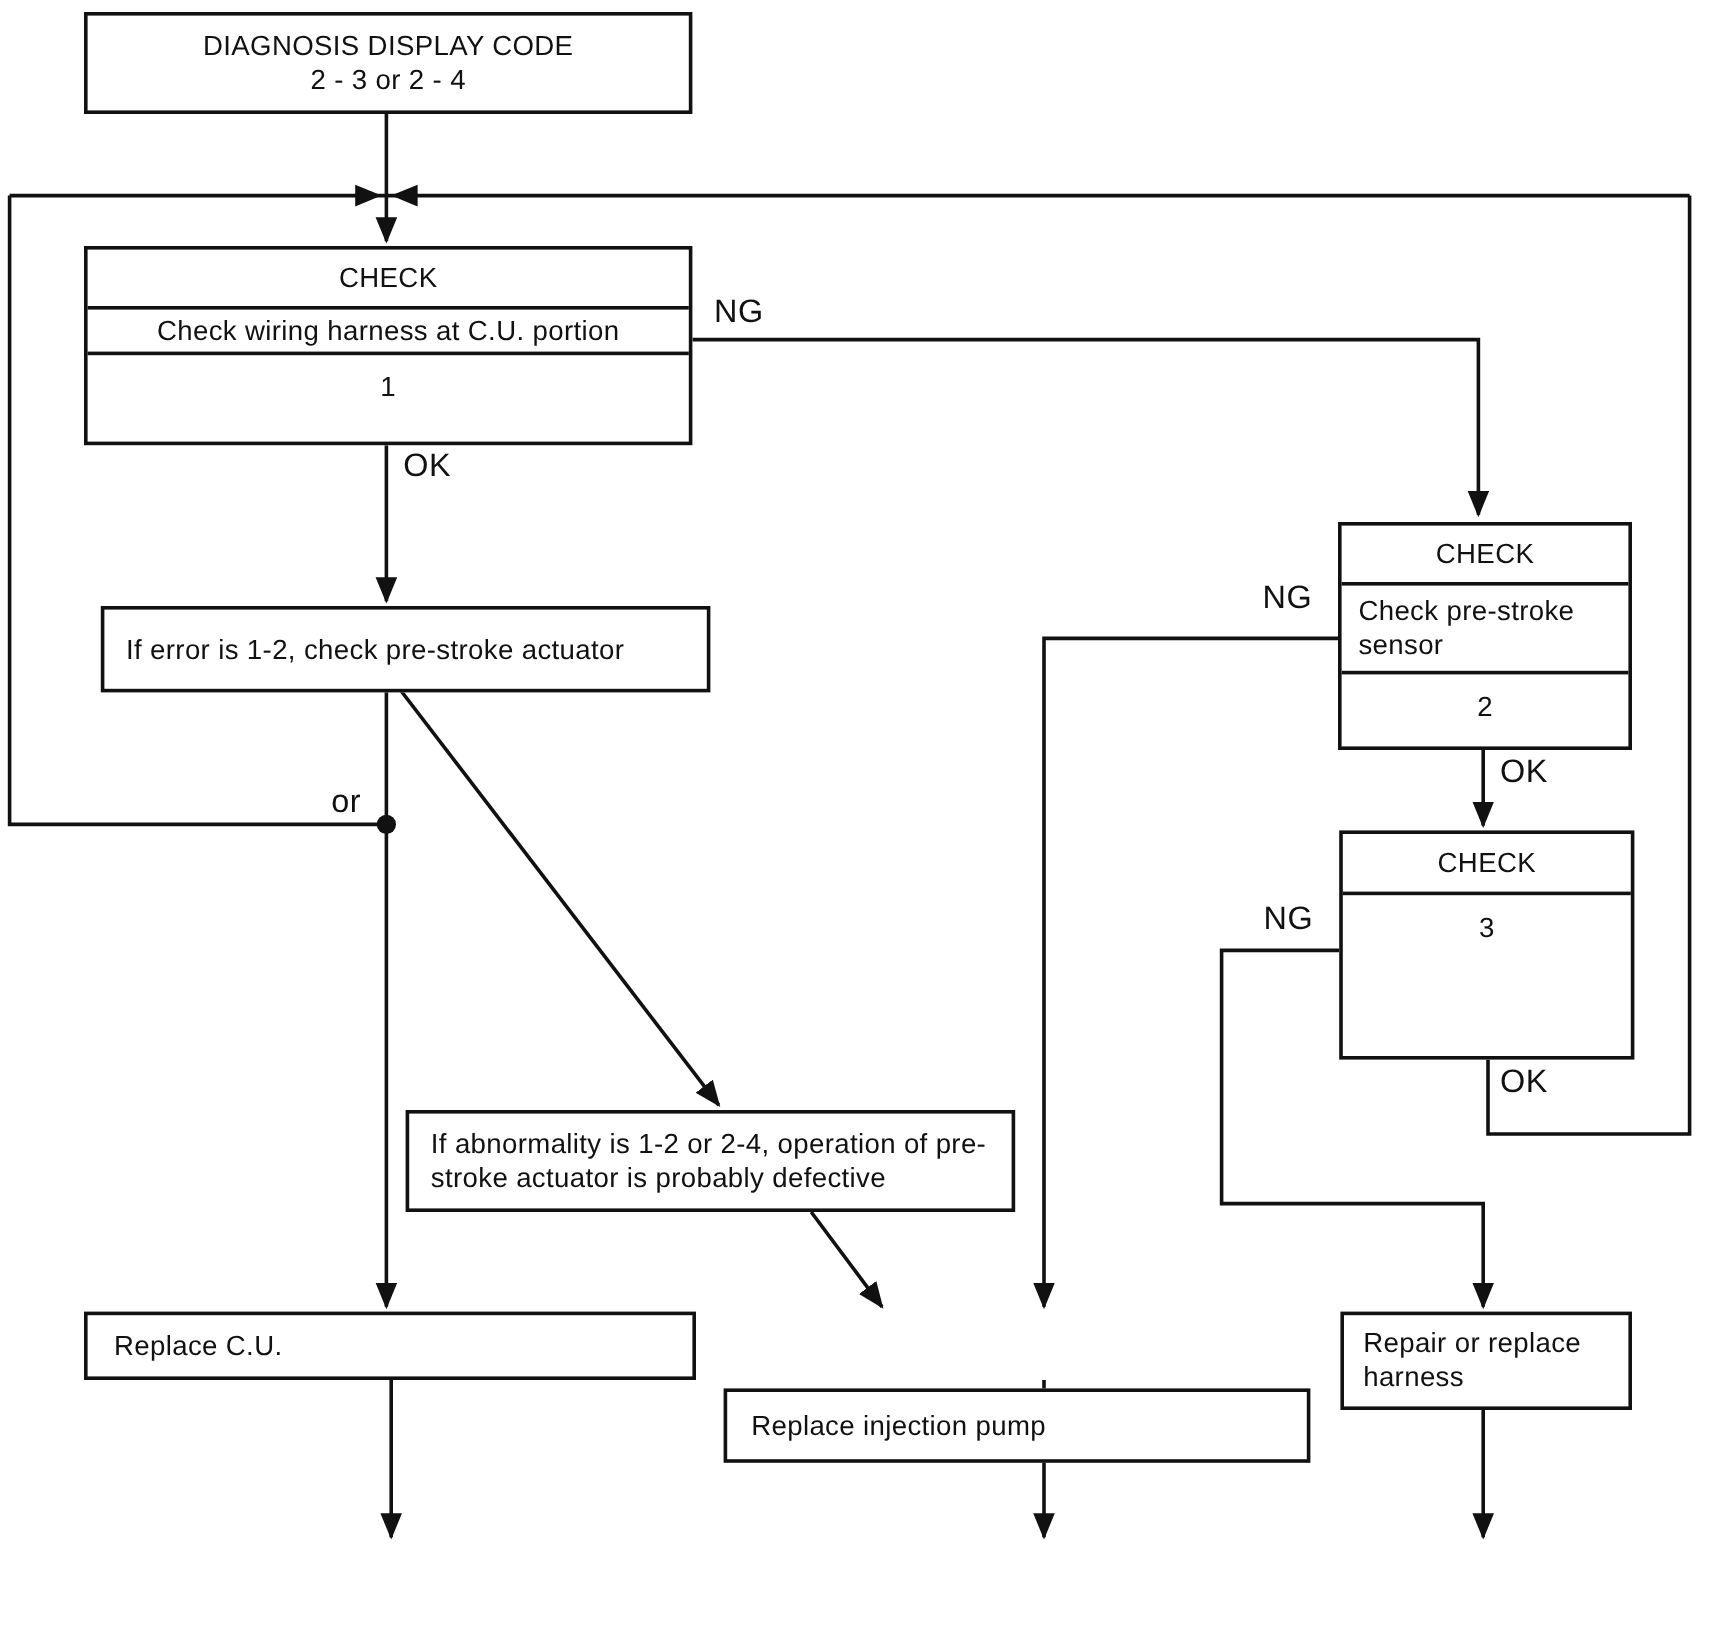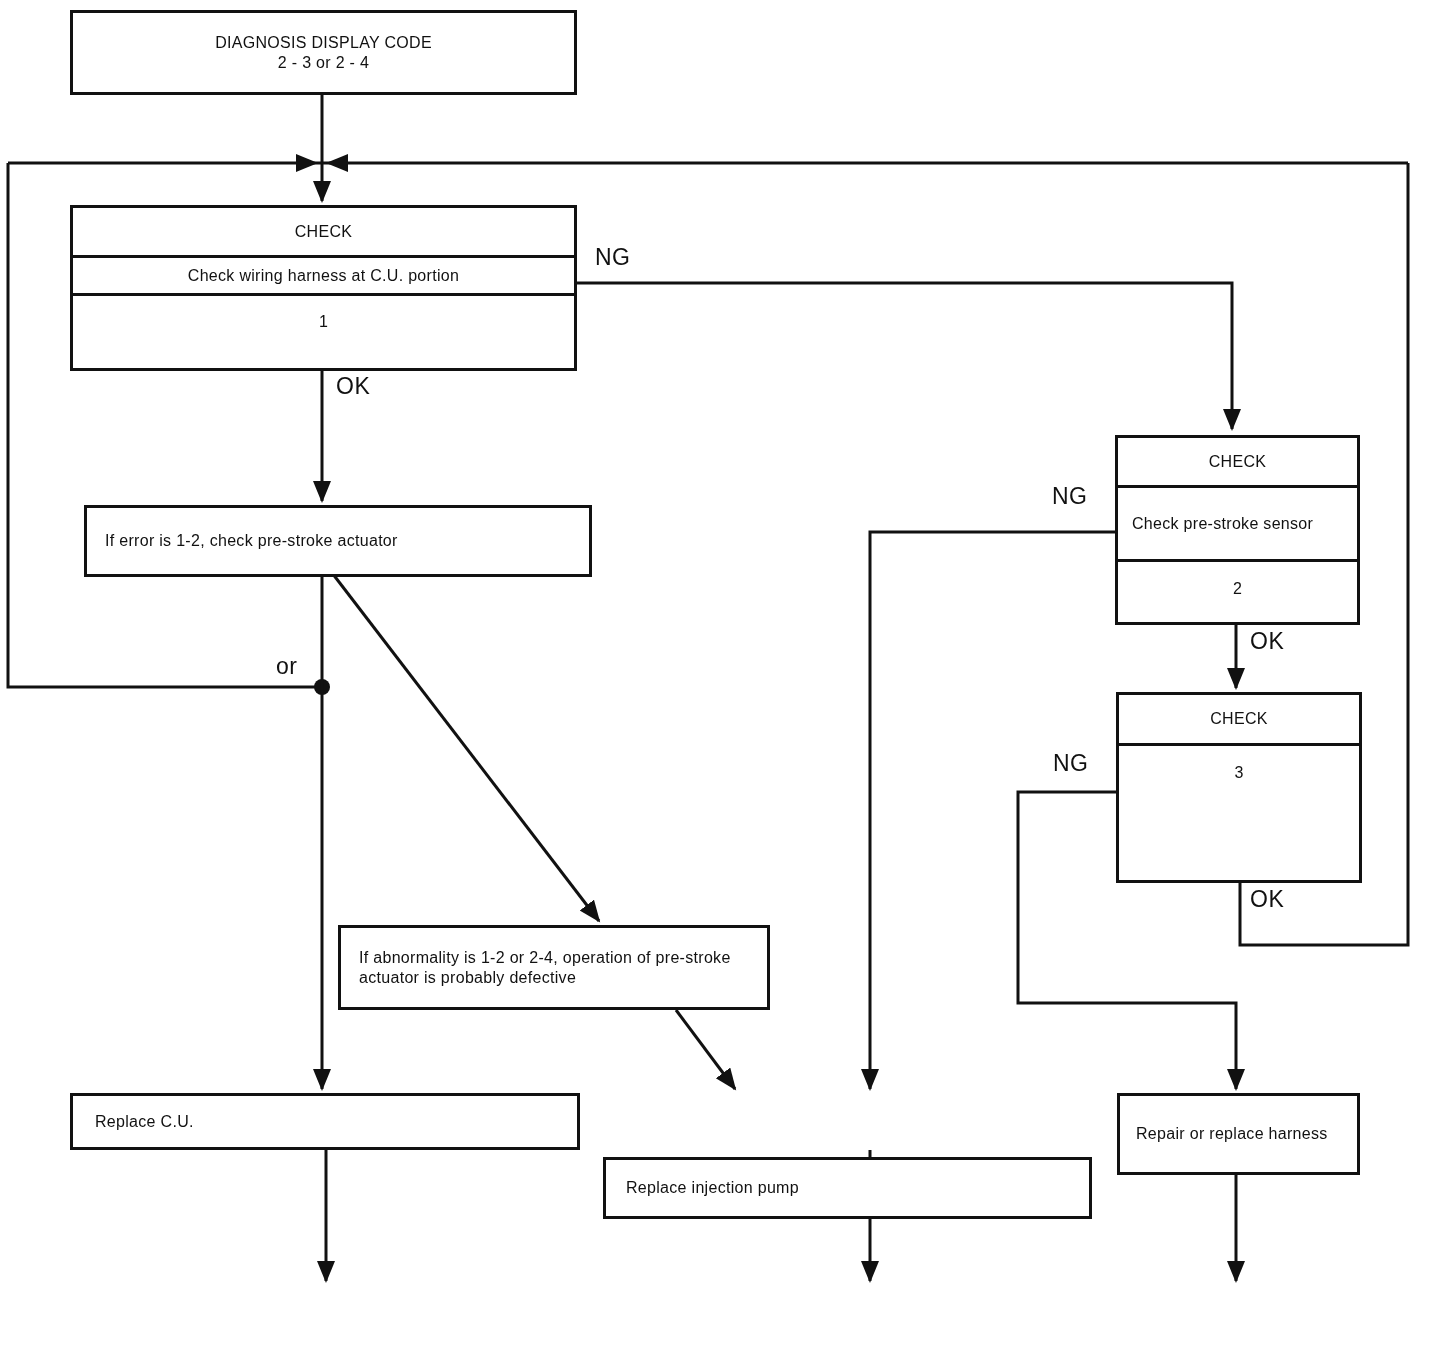--- a/index.html
+++ b/index.html
@@ -26,32 +26,32 @@
     position: absolute;
     border: 3px solid #111111;
     background: #ffffff;
     box-sizing: border-box;
     z-index: 2;
   }
   .box .row {
     box-sizing: border-box;
     display: flex;
     align-items: center;
-    font-size: 16px;
+    font-size: 23px;
     letter-spacing: 0.3px;
   }
   .row.center { justify-content: center; text-align: center; }
   .row.left   { justify-content: flex-start; text-align: left; padding-left: 18px; padding-right: 14px; }
   .row.divider-bottom { border-bottom: 3px solid #111111; }
   .hdr { font-size: 24px; }
   .step { font-size: 24px; }
   .twoLine { line-height: 1.2; }
   .edge-label {
     position: absolute;
-    font-size: 23px;
+    font-size: 27px;
     background: #ffffff;
     z-index: 3;
     letter-spacing: 0.5px;
   }
 </style>
 </head>
 <body>
 
 <div id="canvas">
 
@@ -118,21 +118,21 @@
     <div class="row center divider-bottom hdr" style="height:50px;">CHECK</div>
     <div class="row left divider-bottom twoLine" style="height:74px; padding-left:14px;">Check pre-stroke sensor</div>
     <div class="row center step" style="height:54px;">2</div>
   </div>
 
   <div class="box" style="left:1116px; top:692px; width:246px; height:191px;">
     <div class="row center divider-bottom hdr" style="height:51px;">CHECK</div>
     <div class="row center step" style="height:54px;">3</div>
   </div>
 
-  <div class="box" style="left:338px; top:925px; width:432px; height:85px;">
+  <div class="box" style="left:338px; top:925px; width:508px; height:85px;">
     <div class="row left twoLine" style="height:100%;">If abnormality is 1-2 or 2-4, operation of pre-stroke actuator is probably defective</div>
   </div>
 
   <div class="box" style="left:70px; top:1093px; width:510px; height:57px;">
     <div class="row left" style="height:100%; padding-left:22px;">Replace C.U.</div>
   </div>
 
   <div class="box" style="left:603px; top:1157px; width:489px; height:62px;">
     <div class="row left" style="height:100%; padding-left:20px;">Replace injection pump</div>
   </div>

